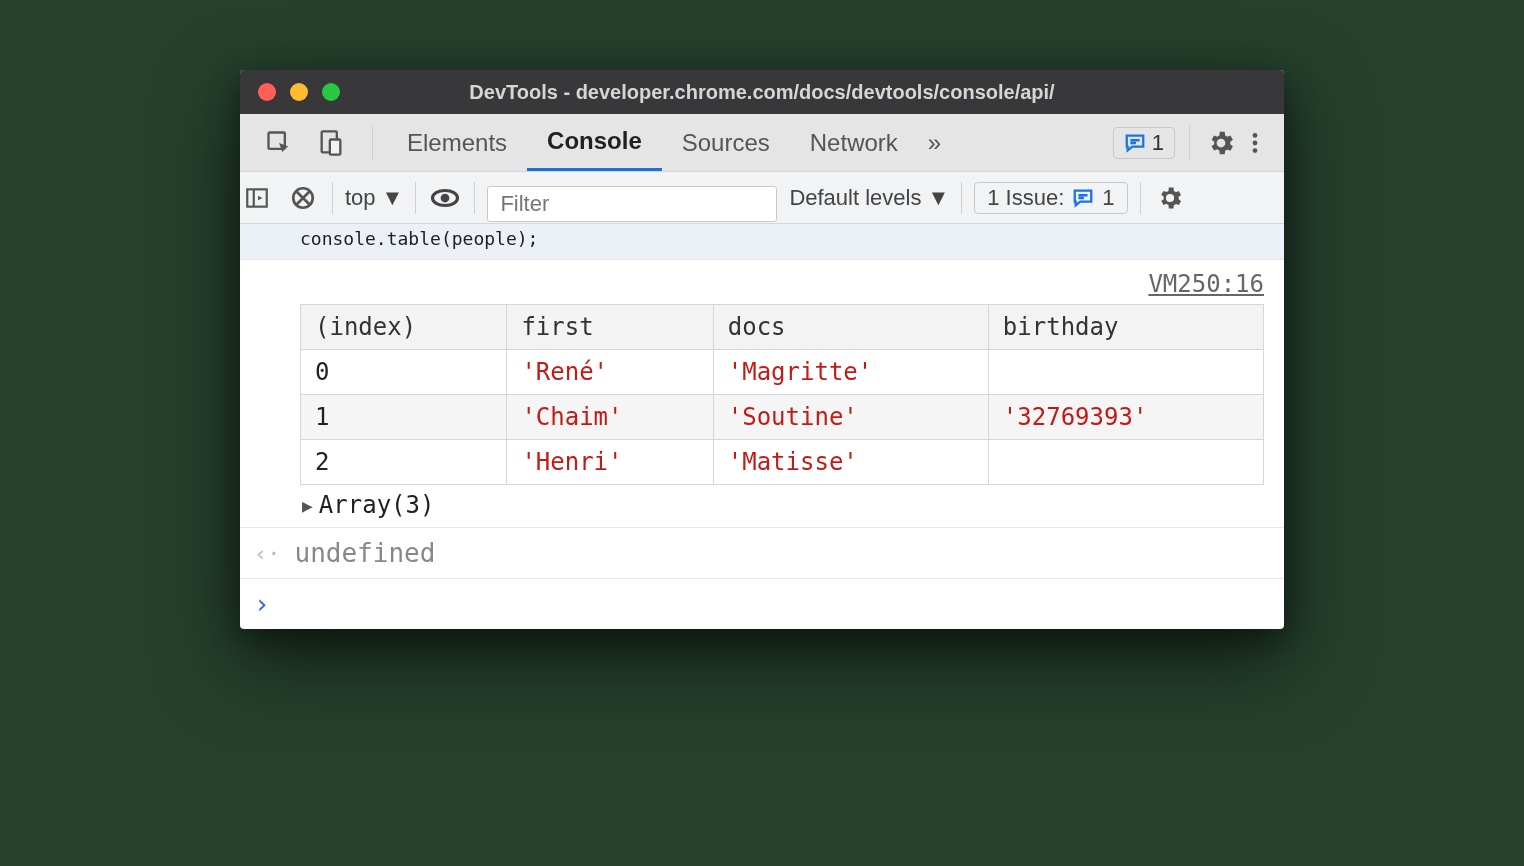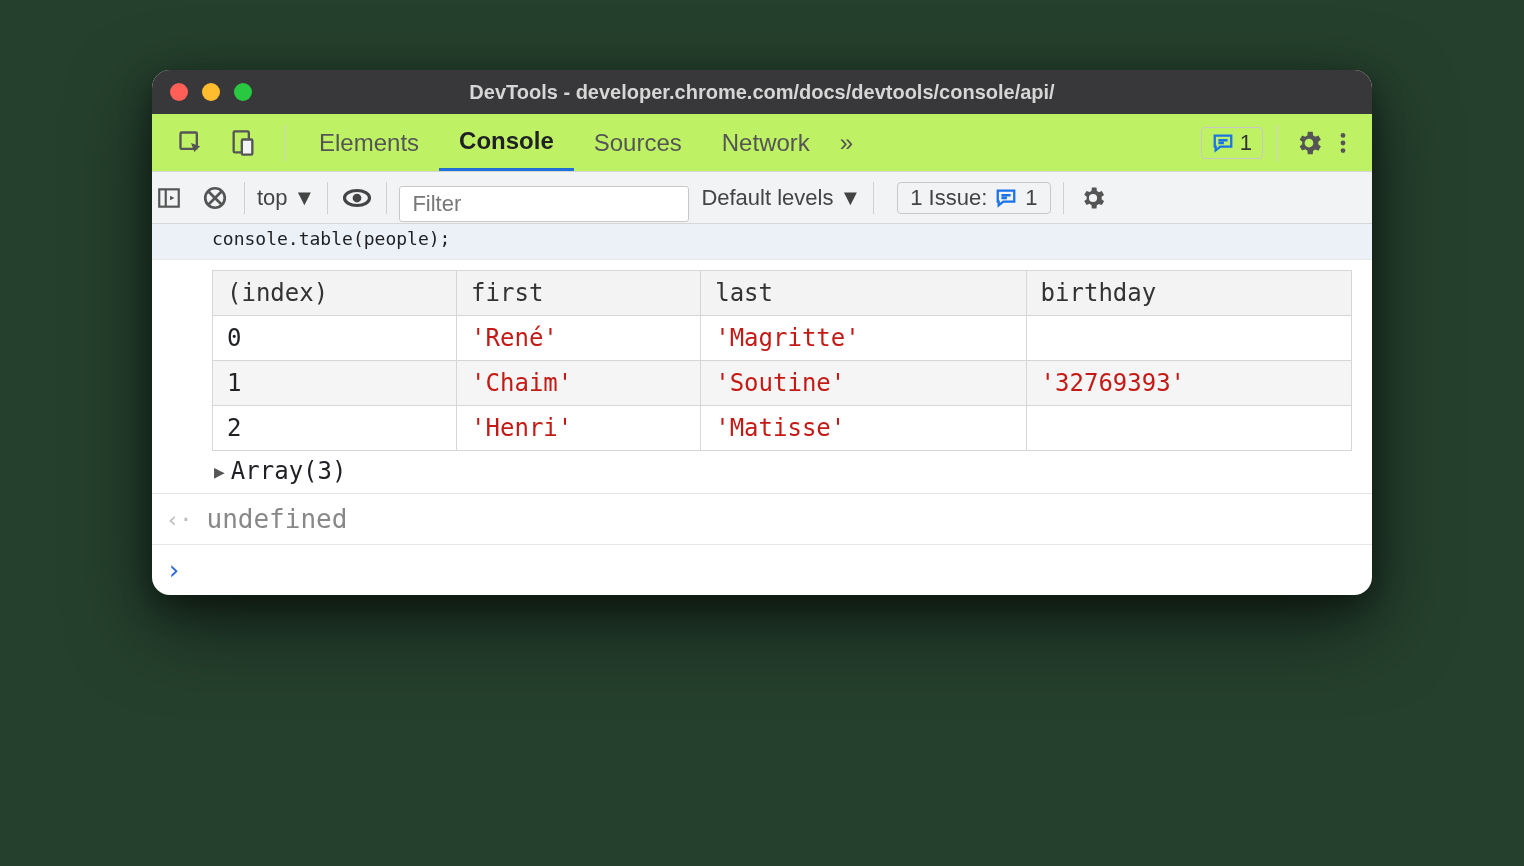--- a/index.html
+++ b/index.html
@@ -7,23 +7,23 @@
     background: #25402d;
     font-family: -apple-system, "Helvetica Neue", Arial, sans-serif;
     width: 1524px;
     height: 866px;
     display: flex;
     align-items: flex-start;
     justify-content: center;
     padding-top: 70px;
   }
   .window {
-    width: 1220px;
+    width: 1044px;
     background: #fff;
-    border-radius: 18px;
+    border-radius: 4px;
     overflow: hidden;
     box-shadow: 0 30px 80px rgba(0,0,0,0.55), 0 10px 30px rgba(0,0,0,0.4);
   }
   
   .titlebar {
     background: #38383a;
     height: 44px;
     display: flex;
     align-items: center;
     padding: 0 18px;
@@ -41,21 +41,21 @@
   }
   
   .tabs {
     height: 58px;
     border-bottom: 1px solid #d6d6d6;
     display: flex;
     align-items: center;
     padding: 0 12px;
     font-size: 24px;
     color:#555;
-    background:#bef264;
+    background:#e5e5e5;
     text-align:center;
   }
   .tabs .left-icons { display:flex; gap:18px; align-items:center; padding:0 10px; }
   .divider-v { width:1px; height:36px; background:#d0d0d0; margin:0 14px; }
   .tab { padding: 0 20px; height:100%; display:flex; align-items:center; cursor:pointer; }
   .tab.active { color:#1f6fd6; border-bottom:3px solid #1f6fd6; font-weight:700; color:#202124;}
   .tab.active { color:#202124; }
   .spacer { flex:1; }
   .badge {
     display:flex; align-items:center; gap:6px;
@@ -80,21 +80,20 @@
   .filter {
     border:1px solid #c8c8c8; background:#fff; height:36px;
     width:290px; padding:0 12px; font-size:22px; color:#777;
     display:flex; align-items:center; border-radius:3px;margin-top:12px;
   }
   .levels { display:flex; align-items:center; gap:6px; cursor:pointer; }
   .issues {
     border:1px solid #c8c8c8; border-radius:4px;
     padding:2px 12px; display:flex; align-items:center; gap:8px;
     font-size:22px;
-    margin-left:11px;
   }
   
   .mono { font-family: ui-monospace, Menlo, Consolas, monospace; }
   .code-echo {
     background:#ecf1f8;
     padding:4px 14px 10px 60px;
     font-size:18px;
     color:#202124;
     border-bottom:1px solid #e6e6e6;
   }
@@ -245,26 +244,27 @@
     <span class="icon-btn">
       <svg width="28" height="28" viewBox="0 0 24 24" fill="#555">
           <path d="M19.4 13a7.5 7.5 0 000-2l2.1-1.6-2-3.4-2.5 1a7.6 7.6 0 00-1.7-1L15 3h-4l-.3 2.9a7.6 7.6 0 00-1.7 1l-2.5-1-2 3.4L6.6 11a7.5 7.5 0 000 2l-2.1 1.6 2 3.4 2.5-1a7.6 7.6 0 001.7 1L11 21h4l.3-2.9a7.6 7.6 0 001.7-1l2.5 1 2-3.4zM12 15.5A3.5 3.5 0 1115.5 12 3.5 3.5 0 0112 15.5z"></path>
         </svg>
     </span>
   </div>
 
   <div class="code-echo mono">console.table(people);</div>
 
   <div class="output">
+    <div class="source-link">VM250:16</div>
     <table class="ct mono">
       <thead>
         <tr>
           <th>(index)</th>
           <th>first</th>
-          <th>last</th>
+          <th>docs</th>
           <th>birthday</th>
         </tr>
       </thead>
       <tbody>
         <tr>
           <td class="idx">0</td>
           <td class="str">'René'</td>
           <td class="str">'Magritte'</td>
           <td class="str"></td>
         </tr>

